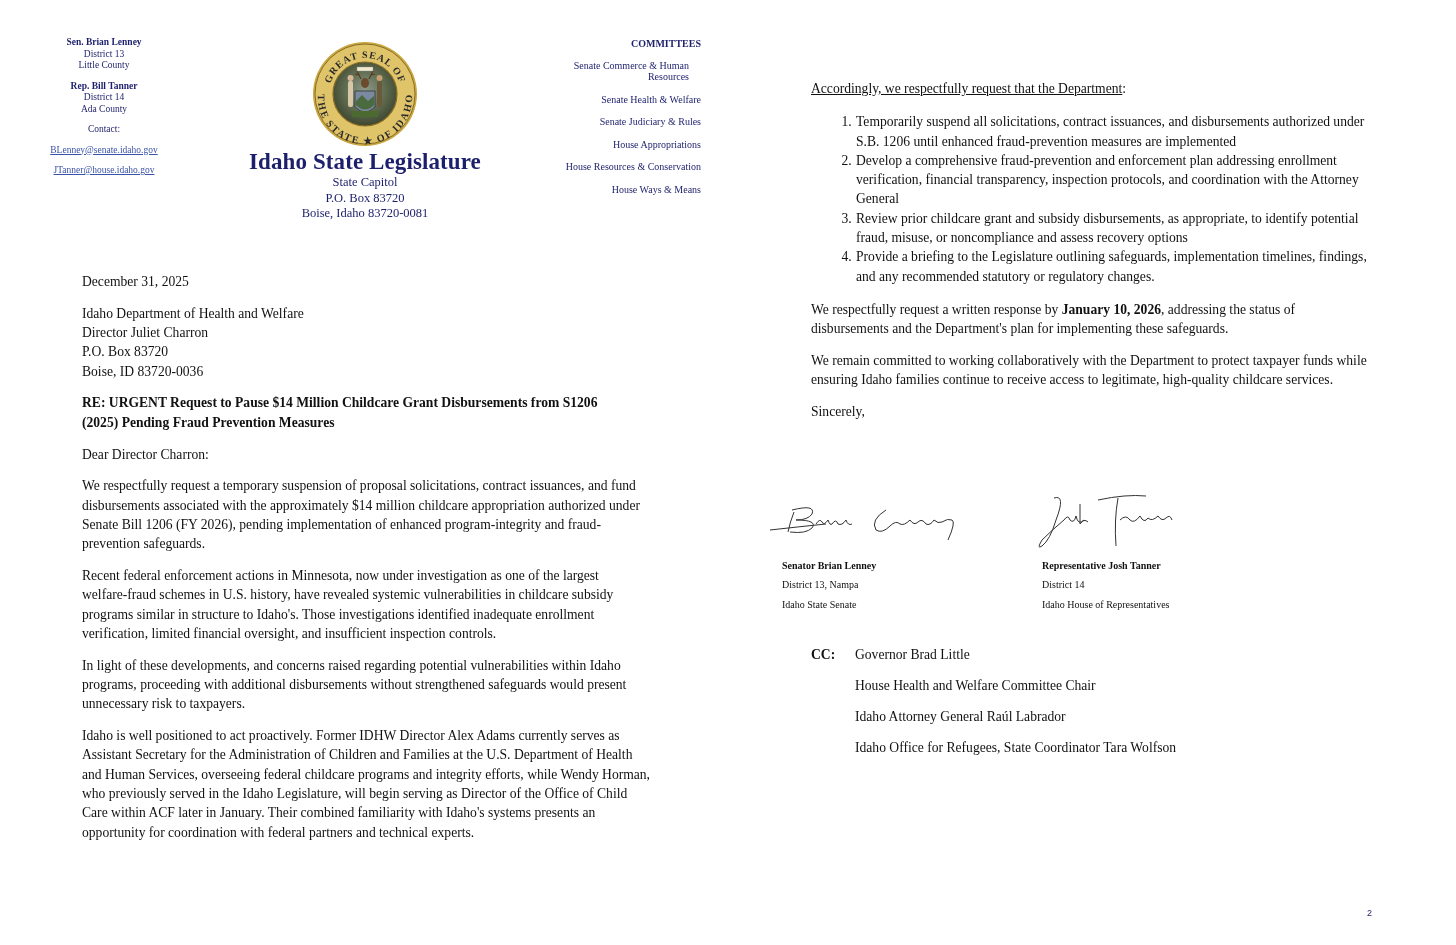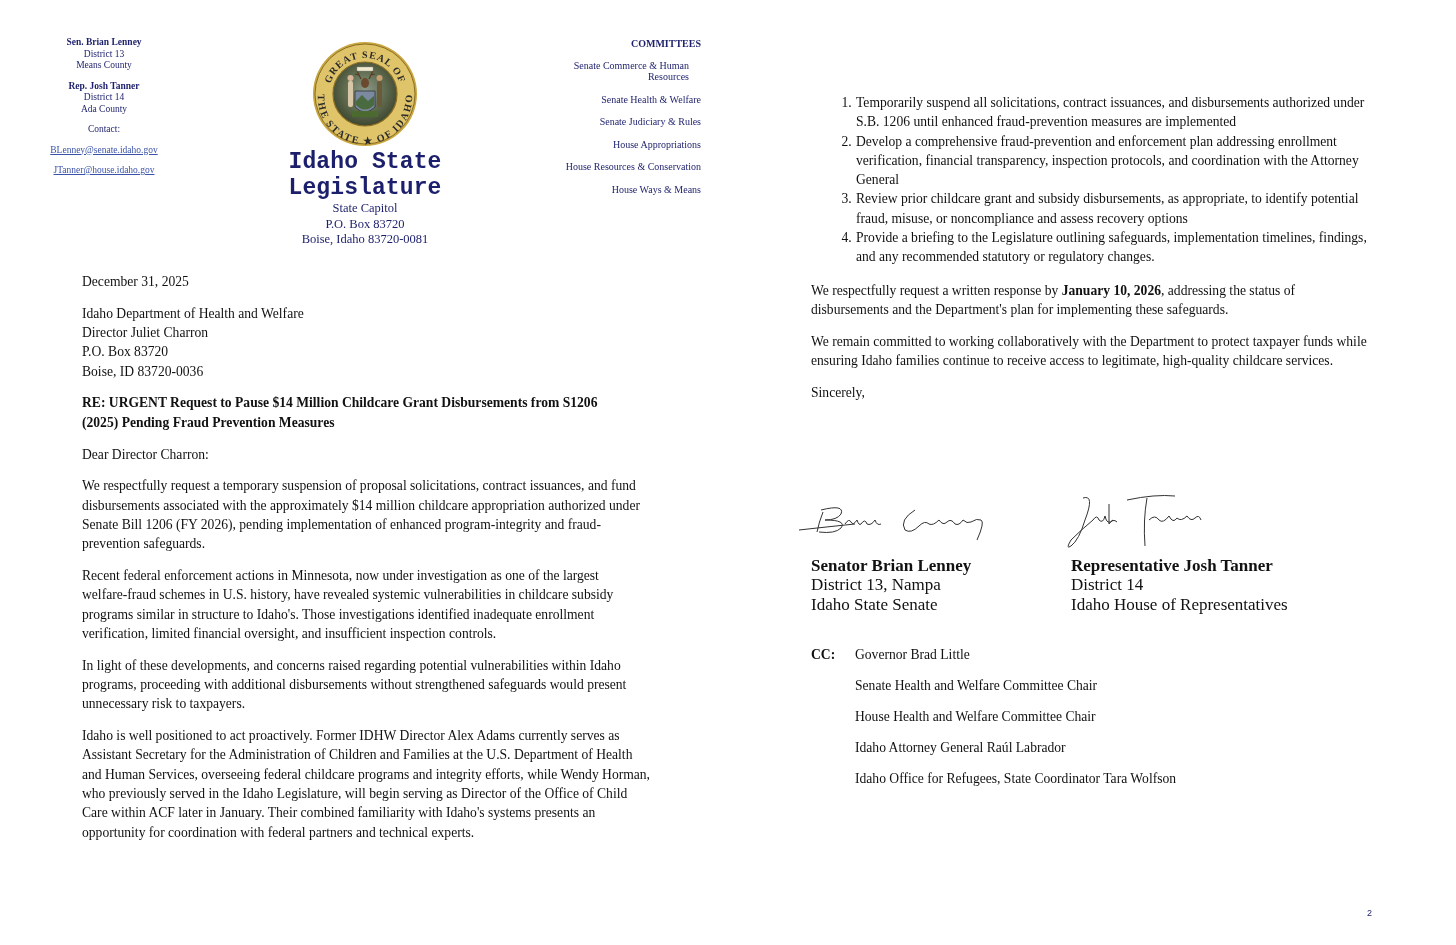--- a/index.html
+++ b/index.html
@@ -6,56 +6,56 @@
   body { width:1456px; height:945px; position:relative; overflow:hidden;
          font-family:"Liberation Serif","DejaVu Serif",serif; color:#111; }
   
   .contacts { position:absolute; left:36px; top:37px; width:136px; text-align:center; font-size:9.5px; line-height:11.5px; color:#1c1f6b; }
   .contacts .nm { font-weight:bold; }
   .contacts .gap { height:9px; }
   .contacts a { color:#3a52a8; text-decoration:underline; }
   
   .seal { position:absolute; left:312px; top:41px; width:106px; height:106px; }
   .org { position:absolute; left:240px; top:149px; width:250px; text-align:center; color:#1c1f6b; }
-  .org .title { font-size:23px; font-weight:bold; line-height:26px; letter-spacing:0.1px;font-family:Liberation Mono, monospace; }
+  .org .title { font-size:23px; font-weight:bold; line-height:26px; letter-spacing:0.1px; }
   .org .addr { font-size:12.5px; line-height:15.5px; }
   
   .committees { position:absolute; left:553px; top:38px; width:148px; text-align:right; color:#1c1f6b; font-size:10px; line-height:11px; }
   .committees .head { font-weight:bold; margin-bottom:11px; }
   .committees .ci { margin-bottom:11.5px; }
   
   .lbody { position:absolute; left:82px; top:272px; width:575px; font-size:13.6px; line-height:19.3px; }
   .lbody p { margin:0 0 12.5px 0; }
   .lbody .addr p { margin:0; }
   .bold { font-weight:bold; }
   
   .rbody { position:absolute; left:811px; top:79px; width:575px; font-size:13.6px; line-height:19.3px; }
   .rbody p { margin:0 0 12.5px 0; }
   .u { text-decoration:underline; }
   ol.reqs { margin:14px 0 14px 0; padding-left:44px; }
   ol.reqs li { padding-left:1px; }
-  .sigs { position:absolute; left:811px; top:490px; width:560px; height:130px; font-size:17px; line-height:19.3px; }
+  .sigs { position:absolute; left:782px; top:490px; width:560px; height:130px; font-size:10px; line-height:19.3px; }
   .sig { position:absolute; top:0; }
   .sig svg { display:block; }
   .sig .txt { position:absolute; top:66px; white-space:nowrap; }
   .cc { position:absolute; left:811px; top:645px; width:580px; font-size:13.6px; line-height:19.3px; }
   .cc .lbl { position:absolute; left:0; top:0; font-weight:bold; }
   .cc .items { position:absolute; left:44px; top:0; white-space:nowrap; }
   .cc .items div { height:31px; }
   .pagenum { position:absolute; left:1367px; top:908px; font-family:"Liberation Sans",sans-serif; font-size:9px; color:#1c1f6b; }
 </style>
 </head>
 <body>
 
 <div class="contacts">
   <div class="nm">Sen.  Brian Lenney</div>
   <div>District 13</div>
-  <div>Means County</div>
+  <div>Little County</div>
   <div class="gap"></div>
-  <div class="nm">Rep. Josh Tanner</div>
+  <div class="nm">Rep. Bill Tanner</div>
   <div>District 14</div>
   <div>Ada County</div>
   <div class="gap"></div>
   <div>Contact:</div>
   <div class="gap"></div>
   <div><a>BLenney@senate.idaho.gov</a></div>
   <div class="gap"></div>
   <div><a>JTanner@house.idaho.gov</a></div>
 </div>
 
@@ -122,20 +122,21 @@
   </div>
   <p class="bold" style="padding-right:20px;">RE: URGENT Request to Pause $14 Million Childcare Grant Disbursements from S1206 (2025) Pending Fraud Prevention Measures</p>
   <p>Dear Director Charron:</p>
   <p style="padding-right:8px;">We respectfully request a temporary suspension of proposal solicitations, contract issuances, and fund disbursements associated with the approximately $14 million childcare appropriation authorized under Senate Bill 1206 (FY 2026), pending implementation of enhanced program-integrity and fraud-prevention safeguards.</p>
   <p style="padding-right:12px;">Recent federal enforcement actions in Minnesota, now under investigation as one of the largest welfare-fraud schemes in U.S. history, have revealed systemic vulnerabilities in childcare subsidy programs similar in structure to Idaho's. Those investigations identified inadequate enrollment verification, limited financial oversight, and insufficient inspection controls.</p>
   <p style="padding-right:18px;">In light of these developments, and concerns raised regarding potential vulnerabilities within Idaho programs, proceeding with additional disbursements without strengthened safeguards would present unnecessary risk to taxpayers.</p>
   <p style="padding-right:2px;">Idaho is well positioned to act proactively. Former IDHW Director Alex Adams currently serves as Assistant Secretary for the Administration of Children and Families at the U.S. Department of Health and Human Services, overseeing federal childcare programs and integrity efforts, while Wendy Horman, who previously served in the Idaho Legislature, will begin serving as Director of the Office of Child Care within ACF later in January. Their combined familiarity with Idaho's systems presents an opportunity for coordination with federal partners and technical experts.</p>
 </div>
 
 <div class="rbody">
+  <p style="margin:0;"><span class="u">Accordingly, we respectfully request that the Department</span><span>:</span></p>
   <ol class="reqs">
     <li>Temporarily suspend all solicitations, contract issuances, and disbursements authorized under S.B. 1206 until enhanced fraud-prevention measures are implemented</li>
     <li>Develop a comprehensive fraud-prevention and enforcement plan addressing enrollment verification, financial transparency, inspection protocols, and coordination with the Attorney General</li>
     <li>Review prior childcare grant and subsidy disbursements, as appropriate, to identify potential fraud, misuse, or noncompliance and assess recovery options</li>
     <li>Provide a briefing to the Legislature outlining safeguards, implementation timelines, findings, and any recommended statutory or regulatory changes.</li>
   </ol>
   <p style="padding-right:20px;"><span>We respectfully request a written response by </span><span class="bold">January 10, 2026</span><span>, addressing the status of disbursements and the Department's plan for implementing these safeguards.</span></p>
   <p>We remain committed to working collaboratively with the Department to protect taxpayer funds while ensuring Idaho families continue to receive access to legitimate, high-quality childcare services.</p>
   <p>Sincerely,</p>
 </div>
@@ -167,20 +168,19 @@
       <div style="padding-left:6px;">District 14</div>
       <div style="padding-left:6px;">Idaho House of Representatives</div>
     </div>
   </div>
 </div>
 
 <div class="cc">
   <div class="lbl">CC:</div>
   <div class="items">
     <div>Governor Brad Little</div>
-    <div>Senate Health and Welfare Committee Chair</div>
     <div>House Health and Welfare Committee Chair</div>
     <div>Idaho Attorney General Raúl Labrador</div>
     <div>Idaho Office for Refugees, State Coordinator Tara Wolfson</div>
   </div>
 </div>
 
 <div class="pagenum">2</div>
 
 </body></html>

